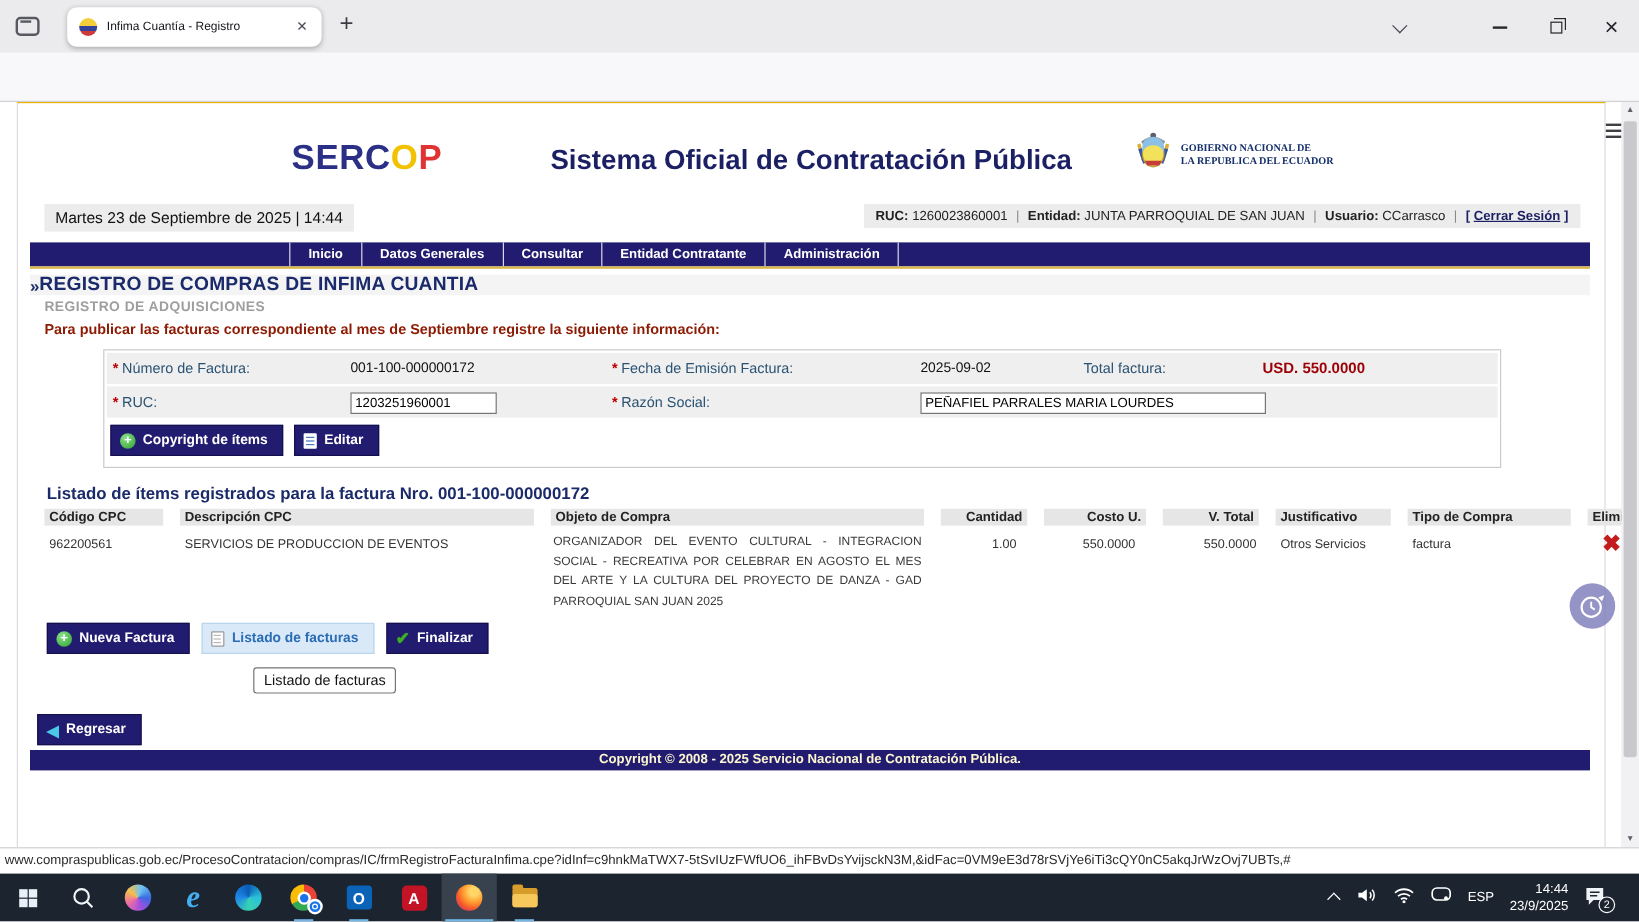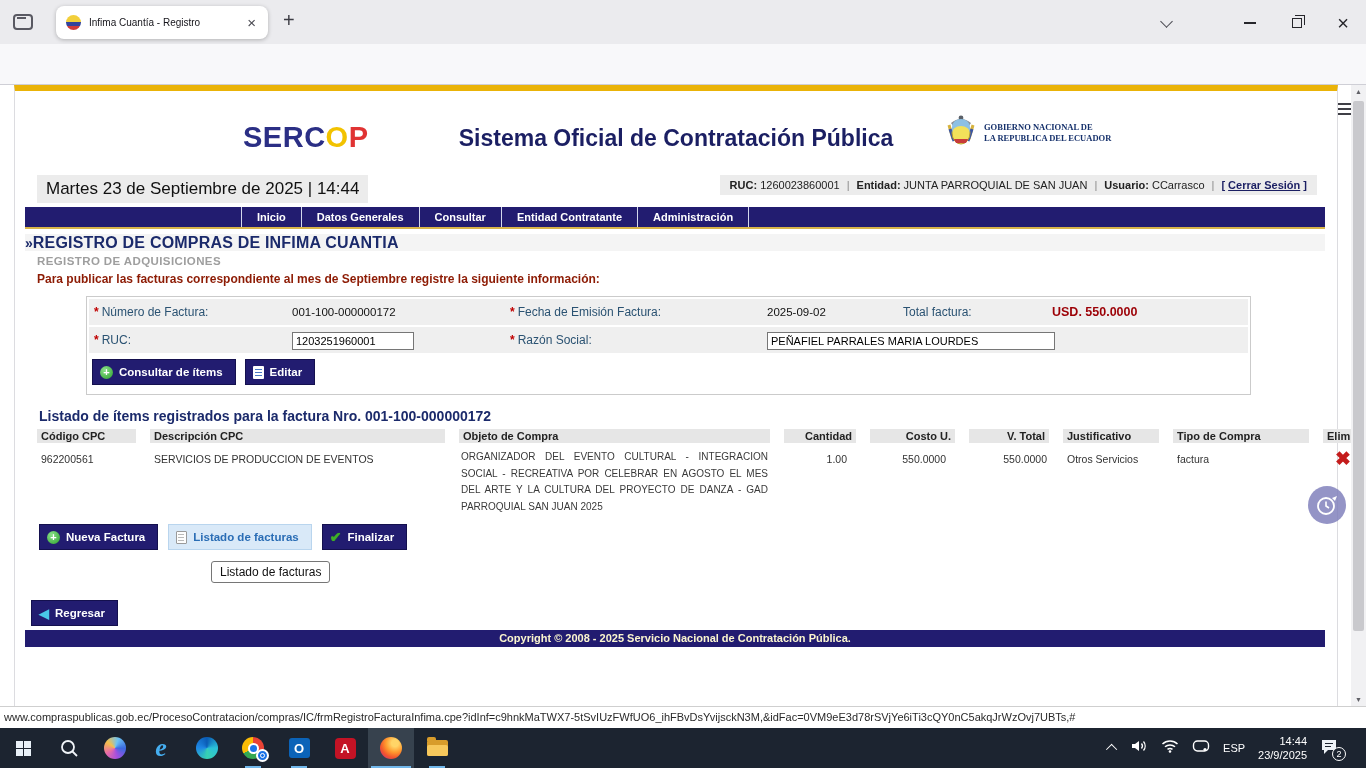--- a/index.html
+++ b/index.html
@@ -37,27 +37,27 @@
   .zoom-pill { background:#fff; border:1px solid #d7d7dd; border-radius:4px; font-size:11px; color:#222; padding:2px 6px; }
   .star { font-size:15px; color:#55555c; }
   .acct { position:absolute; left:1258px; top:52px; width:22px; height:22px; }
   .acct svg { display:block; }
   .acct .dot { position:absolute; right:-2px; top:-2px; width:8px; height:8px; border-radius:50%; background:#0a84ff; border:1.5px solid #f8f8fa; }
   .puzzle { position:absolute; left:1298px; top:54px; }
   .burger { position:absolute; left:1335px; top:56px; width:18px; }
   .burger i { display:block; height:2px; background:#3f3f46; margin:3px 0; }
   
   .page { position:absolute; left:14px; top:85px; width:1324px; height:621px; background:#fff;
-          border-left:1px solid #dcdce0; border-right:1px solid #dcdce0; border-top:6px solid #eab308; }
+          border-left:1px solid #dcdce0; border-right:1px solid #dcdce0; border-top:1px solid #eab308; }
   .sercop { position:absolute; left:228px; top:30px; font-size:29px; font-weight:bold; letter-spacing:.5px; }
   .sercop .b { color:#2b2f85; } .sercop .o { color:#f2c200; } .sercop .p { color:#e03333; }
   .sys-title { position:absolute; left:0; right:0; top:34px; text-align:center; font-size:23px; font-weight:bold; color:#1b1f63; }
   .gov { position:absolute; left:930px; top:22px; display:flex; align-items:center; gap:7px; }
   .gov-text { font-family:"Liberation Serif", serif; font-size:8.5px; font-weight:bold; color:#15306b; line-height:1.25; }
-  .datebox { position:absolute; left:22px; top:84px; background:#ececec; padding:4px 9px; font-size:17px; color:#111; }
+  .datebox { position:absolute; left:22px; top:84px; background:#ececec; padding:4px 9px; font-size:13px; color:#111; }
   .sessionbox { position:absolute; right:20px; top:84px; background:#ececec; padding:4px 10px; font-size:11px; color:#222;
                 display:flex; gap:7px; align-items:center; white-space:nowrap; }
   .sessionbox b { font-weight:bold; } .sep { color:#8a8a8a; }
   .logout { color:#1b1f63; font-weight:bold; } .logout u { cursor:pointer; }
   .navbar { position:absolute; left:10px; top:116px; width:1300px; height:20px; background:#221c70;
             display:flex; align-items:stretch; padding-left:216px; }
   .nav-item { padding:0 15px; color:#fff; font-size:11px; font-weight:bold; display:flex; align-items:center;
               border-left:1px solid #d4d8ec; cursor:pointer; }
   .nav-item:last-child { border-right:1px solid #d4d8ec; }
   .goldline { position:absolute; left:10px; top:136px; width:1300px; height:2px; background:#d9b54a; }
@@ -297,21 +297,21 @@
     <div class="frow r2">
       <span class="flabel"><span class="req">*</span><span>RUC:</span></span>
       <span><input class="finput in-ruc" value="1203251960001" style=""></span>
       <span class="flabel"><span class="req">*</span><span>Razón Social:</span></span>
       <span style="grid-column:4 / 6;"><input class="finput in-razon" value="PEÑAFIEL PARRALES MARIA LOURDES" style=""></span>
       <span></span>
     </div>
     <div class="formbtns">
       <button class="btn-navy">
           <span class="icon-plus">+</span>
-          <span>Consultar de ítems</span>
+          <span>Copyright de ítems</span>
         </button>
       <button class="btn-navy">
           <span class="icon-doc"></span>
           <span>Editar</span>
         </button>
     </div>
   </div>
 
   <div class="items-heading">Listado de ítems registrados para la factura Nro. 001-100-000000172</div>
 

